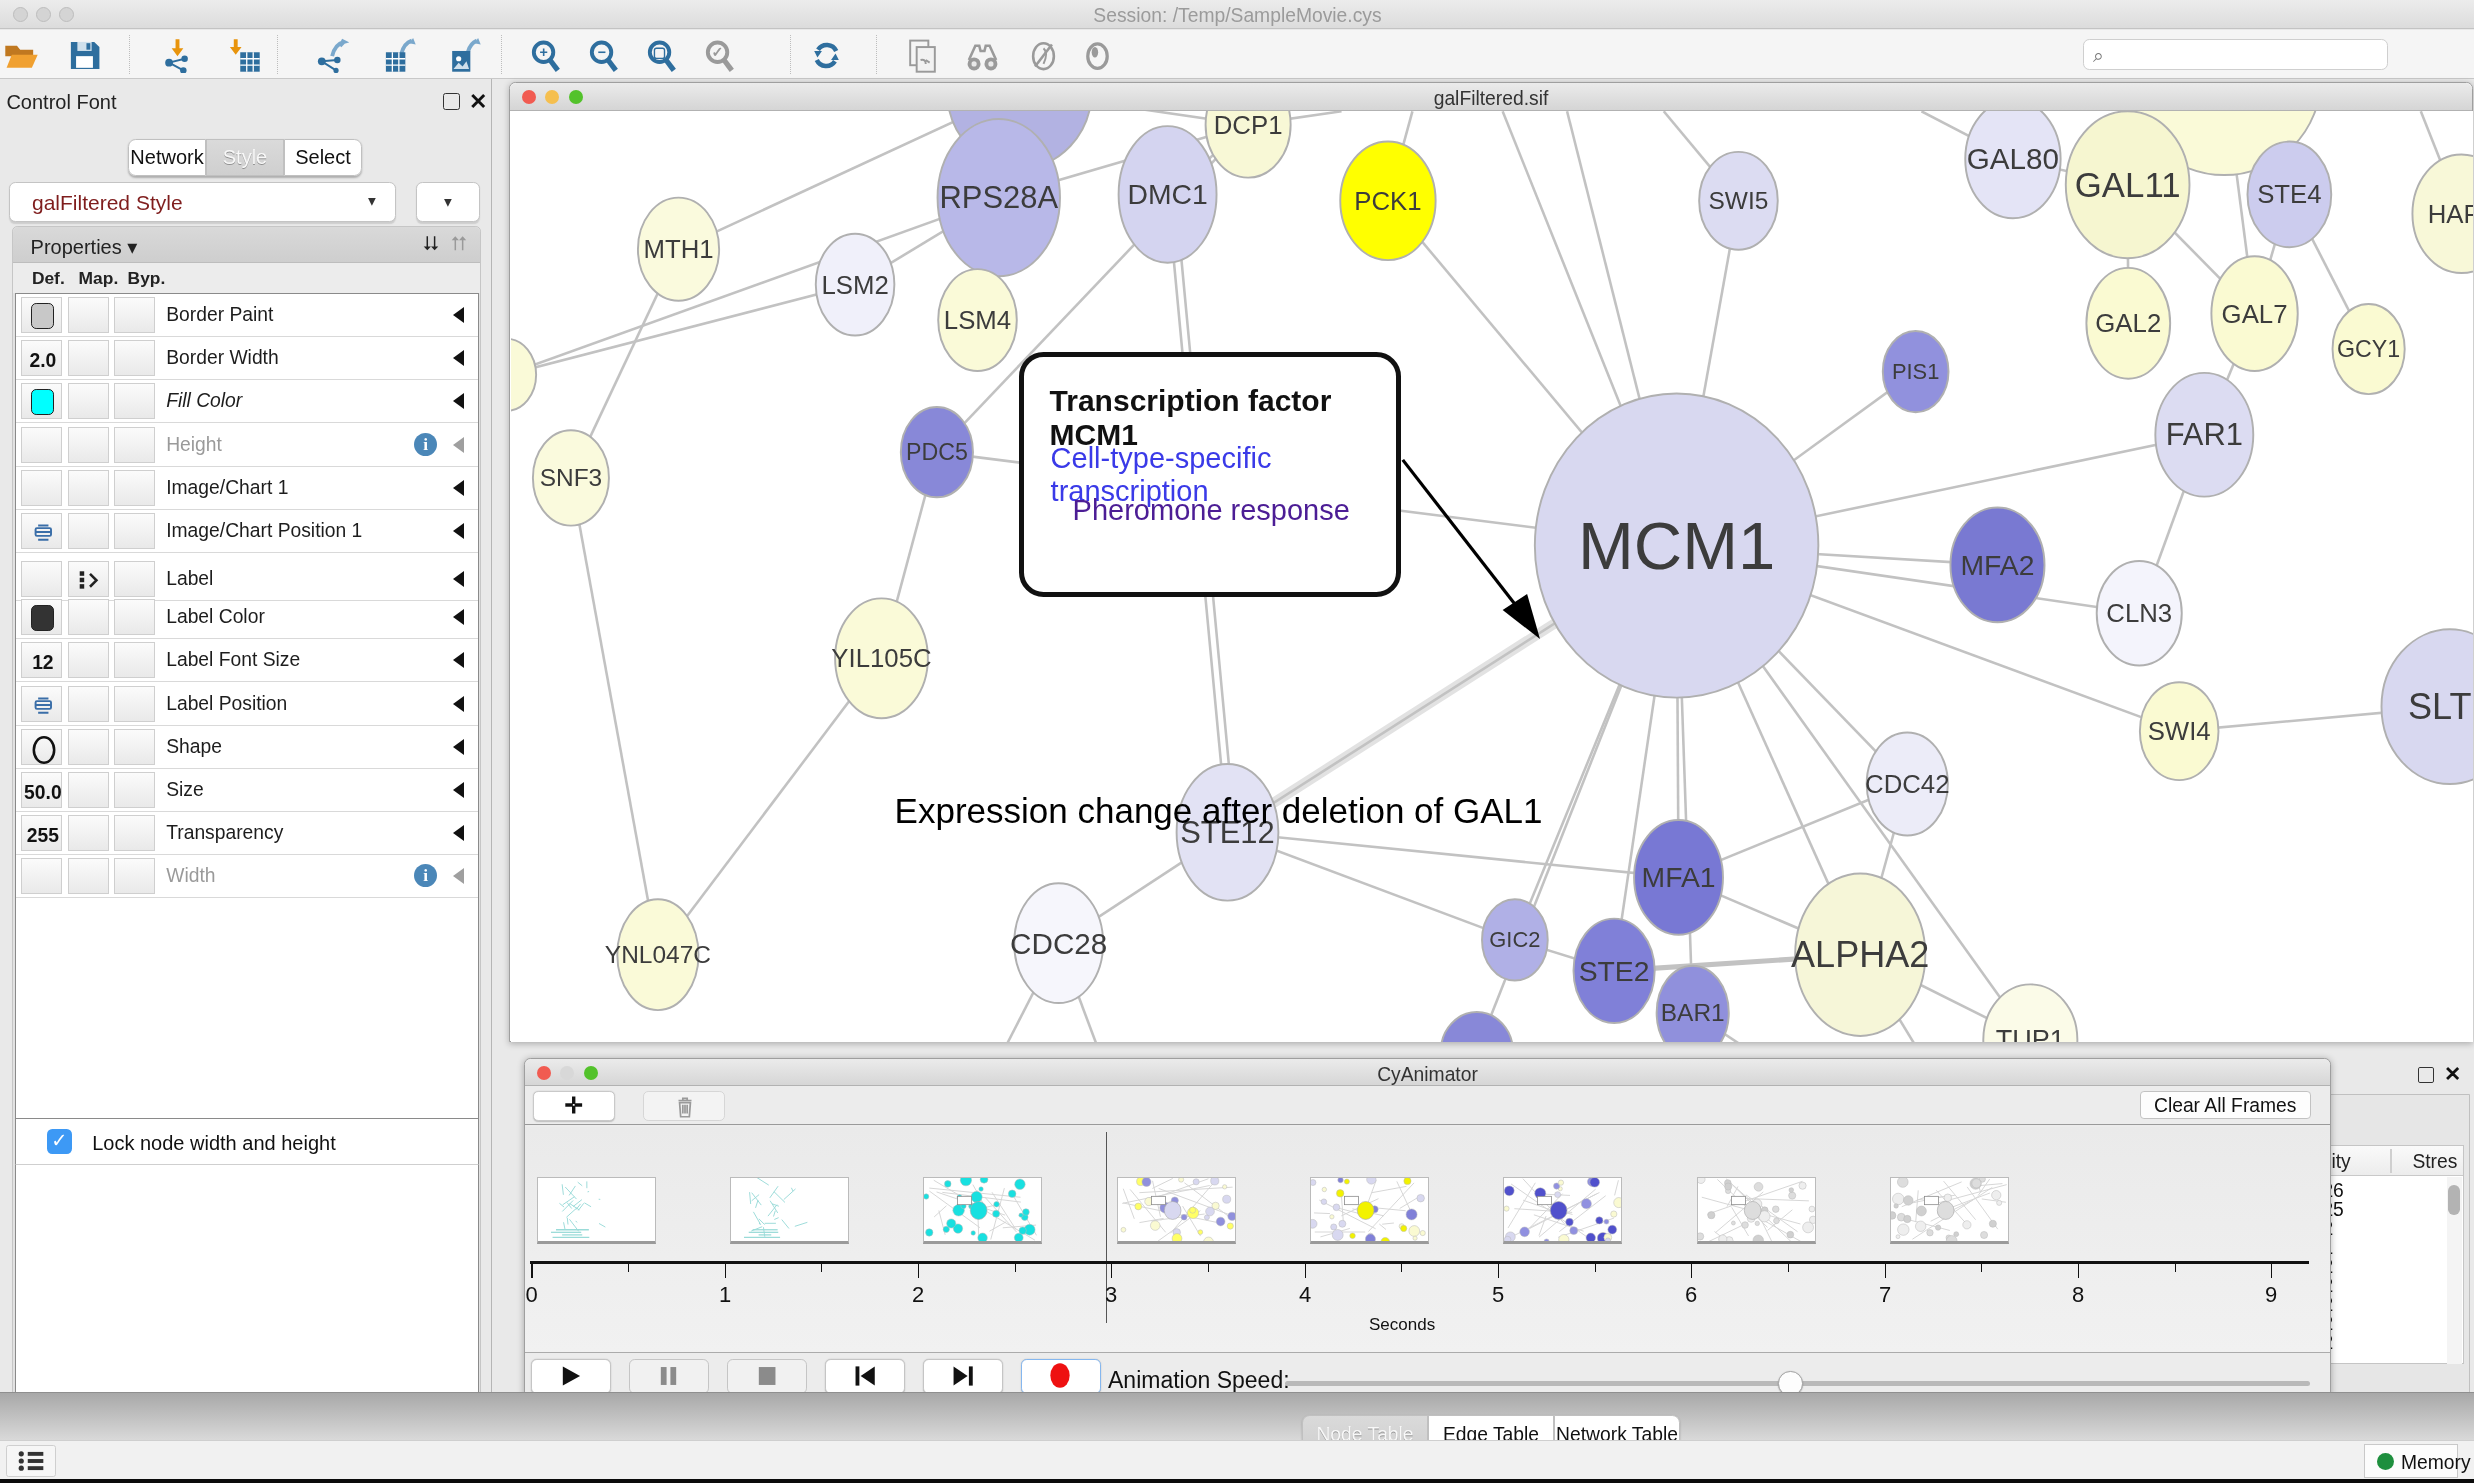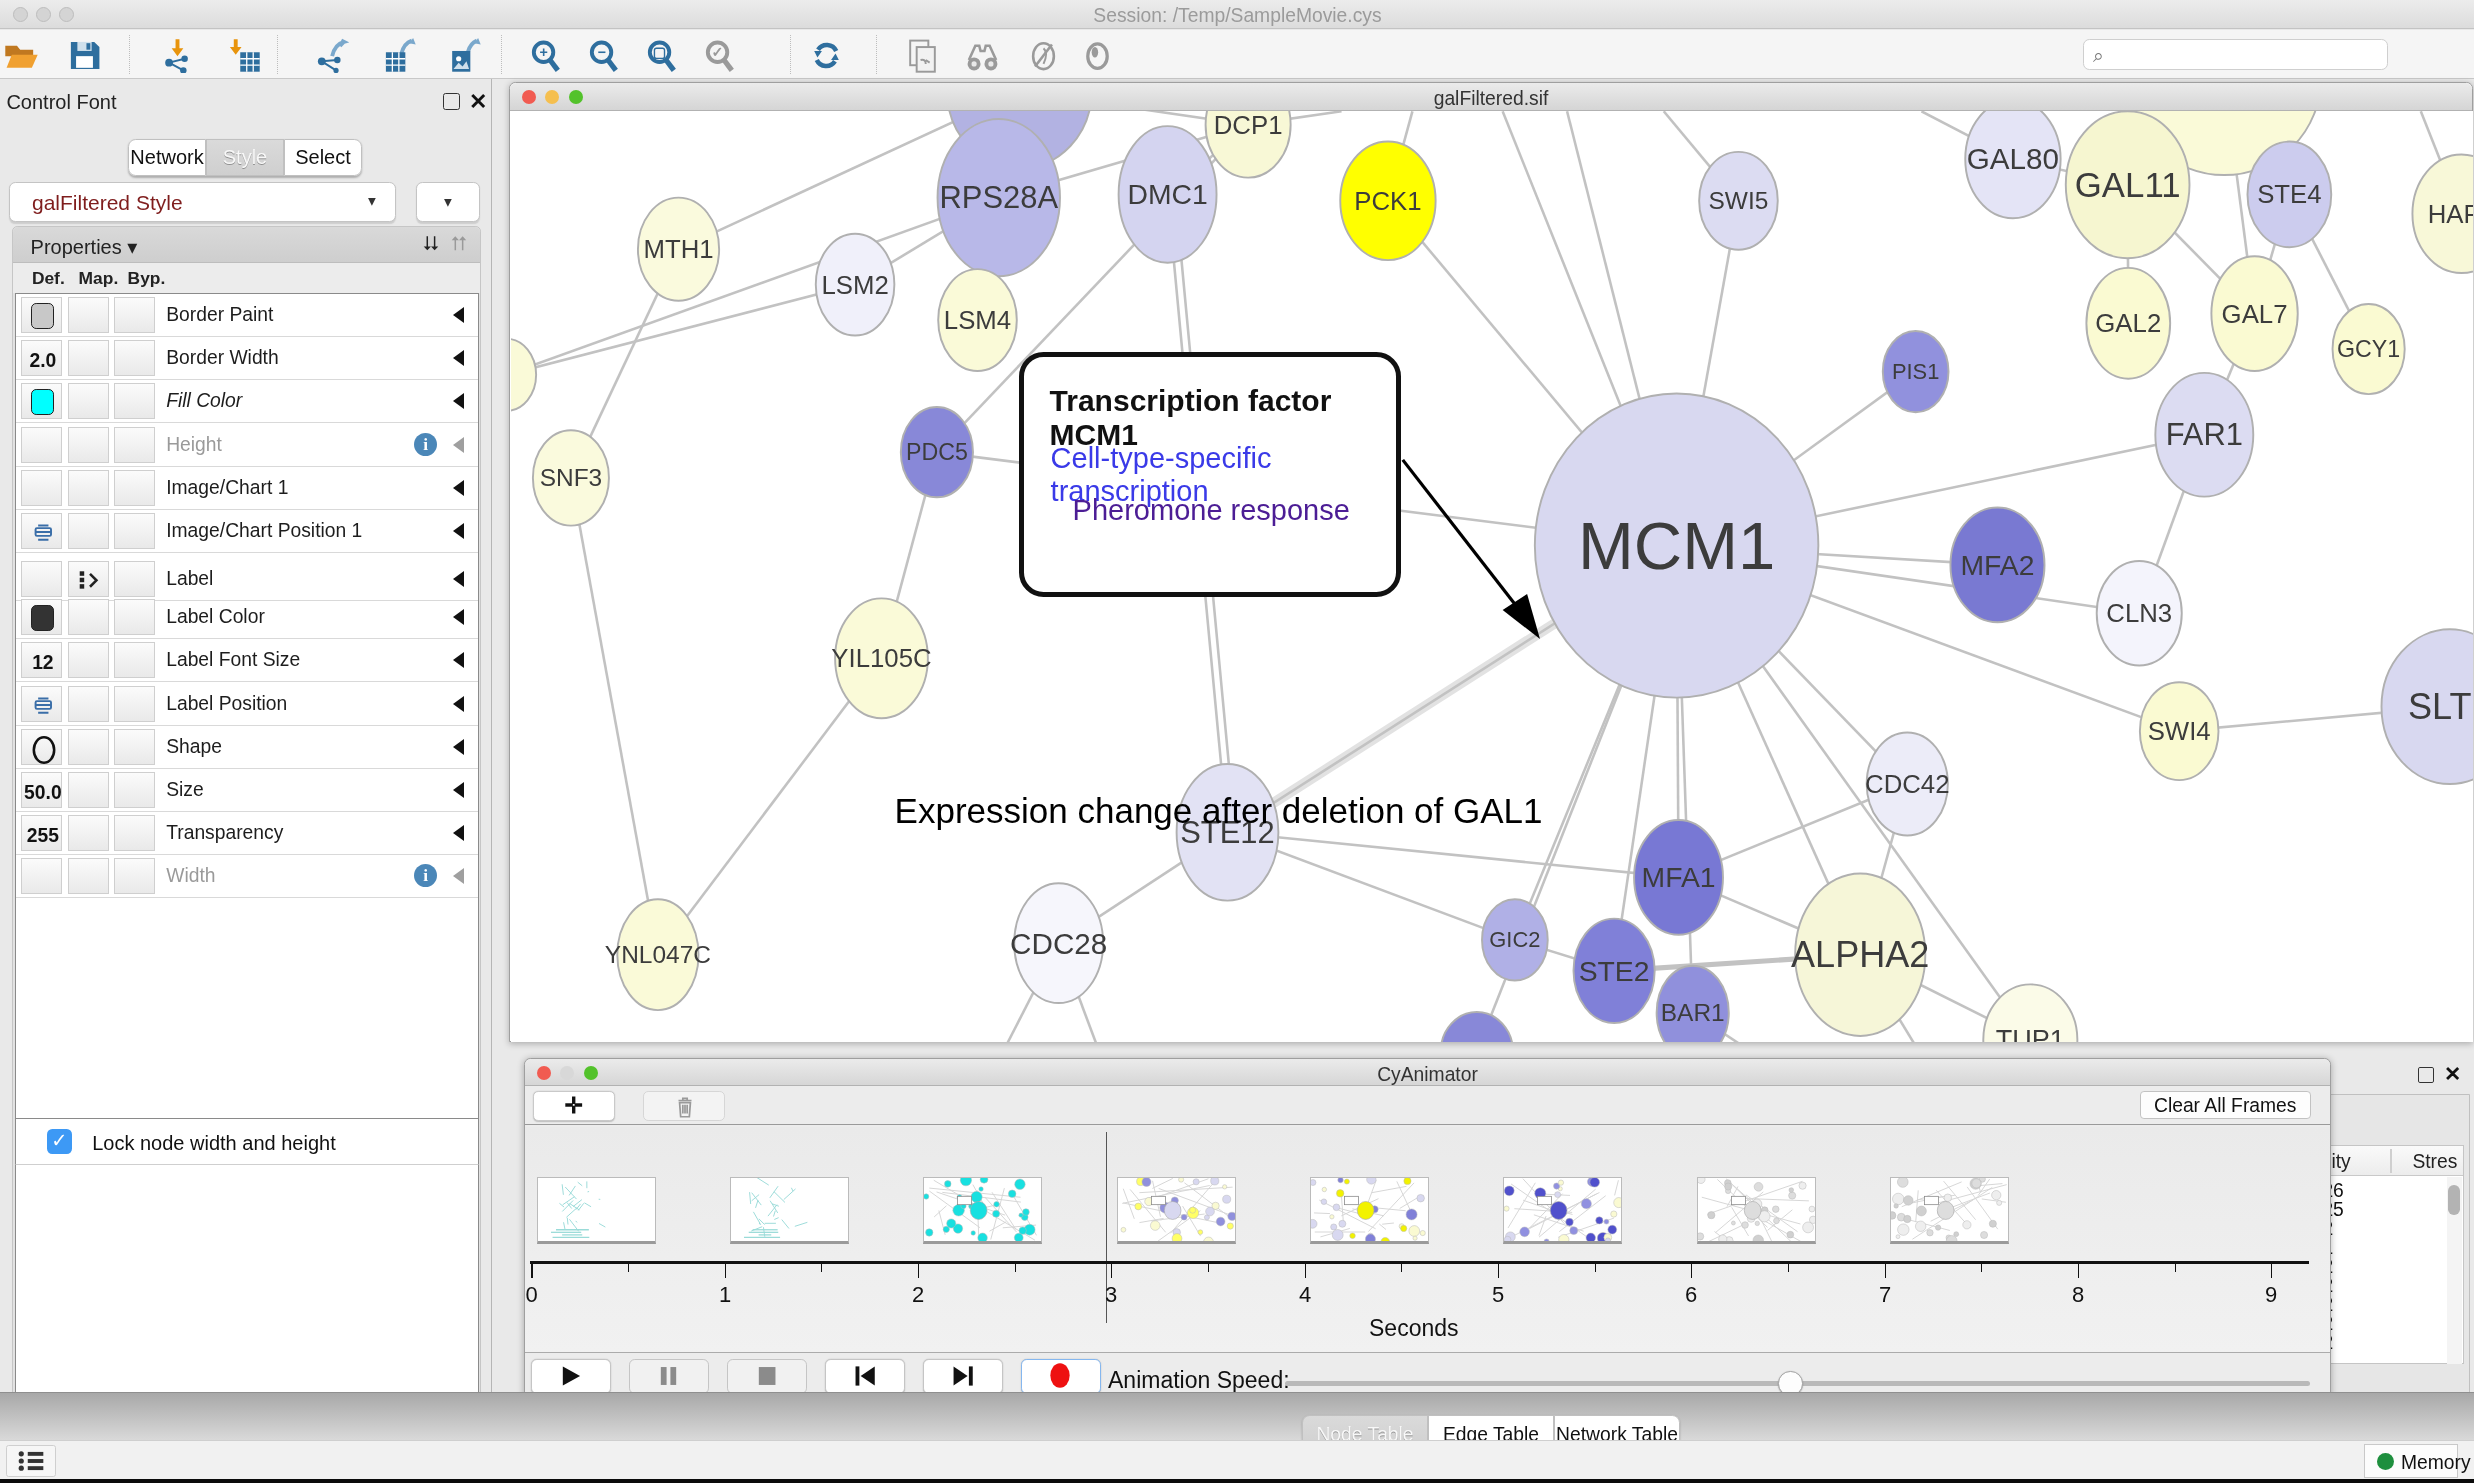--- a/index.html
+++ b/index.html
@@ -71,21 +71,21 @@
 #cya-add { position:absolute; left:7.7px; top:5.2px; width:82px; height:30px; background:#fff; border:0.6px solid #c9c9c9; border-radius:5.2px; box-shadow:0 0.6px 1.3px rgba(0,0,0,0.2); text-align:center; font-size:22px; font-weight:bold; color:#111; line-height:28px;}
 #cya-trash { position:absolute; left:118px; top:5.2px; width:82px; height:30px; background:#f3f3f3; border:0.6px solid #d6d6d6; border-radius:5.2px; }
 #cya-clear { position:absolute; right:19.3px; top:5.2px; width:171px; height:28px; background:#fdfdfd; border:0.6px solid #c2c2c2; border-radius:3.9px; text-align:center; font-size:19.3px; color:#111; line-height:27px; }
 #cya-timeline { position:absolute; left:0; top:68px; width:100%; height:226px; background:linear-gradient(#eaeaea,#f1f1f1); }
 .thumb { position:absolute; top:50px; width:119px; height:67px; background:#fff; border:0.6px solid #bbb; border-bottom:3.9px solid #9a9a9a; }
 #playhead { position:absolute; left:581px; top:5.2px; width:1.3px; height:191px; background:#555; }
 #ruler-line { position:absolute; left:5.2px; top:134px; width:1779px; height:2.6px; background:#111; }
 .tick { position:absolute; top:137px; width:1.3px; height:14px; background:#111; }
 .tick.minor { height:7.7px; }
 .ticklabel { position:absolute; top:155px; width:39px; margin-left:-19.3px; text-align:center; font-size:22px; color:#111; }
-#seconds-label { position:absolute; left:844px; top:188px; font-size:23px; color:#111; }
+#seconds-label { position:absolute; left:844px; top:188px; font-size:17px; color:#111; }
 #cya-controls { position:absolute; left:0; top:293px; width:100%; height:45px; border-top:1.3px solid #ababab; }
 .cbtn { position:absolute; top:6.4px; width:80px; height:35px; background:#fff; border:0.6px solid #c5c5c5; border-radius:5.8px; box-shadow:0 0.6px 1.3px rgba(0,0,0,0.25); }
 .cbtn.dis { background:#f1f1f1; box-shadow:none; }
 .cbtn.rec { border:1.9px solid #85b7ef; }
 #speed-label { position:absolute; left:583px; top:14px; font-size:23px; color:#111; }
 #slider-track { position:absolute; left:760px; top:28px; width:1025px; height:4.5px; background:#b9b9b9; border-radius:2.6px; }
 #slider-knob { position:absolute; left:1253px; top:18px; width:24.5px; height:24.5px; background:#fdfdfd; border:0.6px solid #a5a5a5; border-radius:50%; box-shadow:0 0.6px 1.3px rgba(0,0,0,0.3); }
 #cya-hscroll { position:absolute; left:2.6px; top:343px; width:1801px; height:20.6px; background:#c9c9c9; border-radius:1.3px; }
 #cya-hthumb { position:absolute; left:2.6px; top:1.3px; width:844px; height:18px; background:#8e8e8e; border-radius:2.6px; }
 

